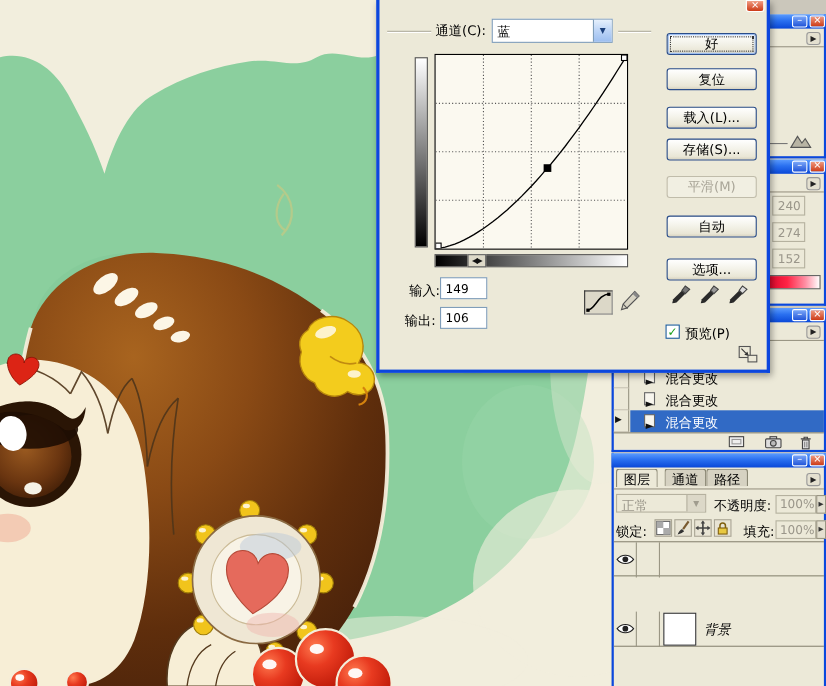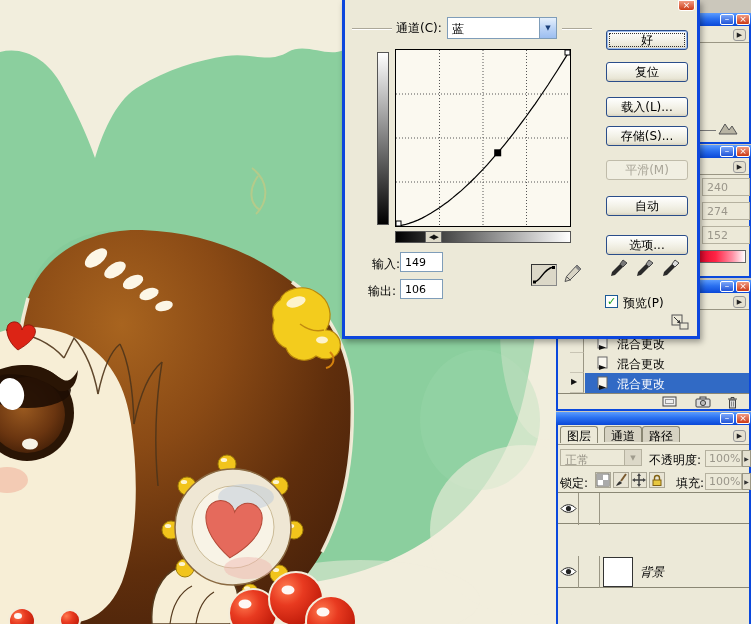--- a/index.html
+++ b/index.html
@@ -18,27 +18,27 @@
   .tb-close { right:1px; background:linear-gradient(#f09a80,#cc3a16); }
   .tabrow { position:absolute; left:0; right:0; top:13px; height:17px; border-bottom:1px solid #9a9684; }
   .flyout { position:absolute; right:3px; top:3px; width:13px; height:12px; background:#e4e0d0; border:1px solid #999;
             border-radius:3px; font-size:7px; line-height:11px; text-align:center; color:#222; }
 
   
   .nav-track { position:absolute; left:20px; top:117px; width:138px; height:1px; background:#777; }
   .nav-mountain { position:absolute; left:160px; top:108px; }
 
   
-  .c-field { position:absolute; left:144px; width:48px; height:18px; border:1px solid #b5b19f;
+  .c-field { position:absolute; left:144px; width:30px; height:18px; border:1px solid #b5b19f;
              color:#9a968a; font-size:11px; padding:2px 4px; background:#ece9d8; }
   .ramp { position:absolute; left:3px; right:3px; top:105px; height:13px; border:1px solid #666;
           background:linear-gradient(to right,#000 0%,#30000a 35%,#8a0018 60%,#d80428 74%,#ff2445 84%,#ff8fa4 93%,#fff 100%); }
 
   
-  .h-item { position:absolute; left:12px; right:0; height:20px; }
+  .h-item { position:absolute; left:0; right:0; height:20px; }
   .h-check { position:absolute; left:0; top:0; width:14px; height:20px; border-right:1px solid #9a9684; border-bottom:1px solid #c8c4b4; }
   .h-body { position:absolute; left:15px; right:0; top:0; bottom:0; }
   .h-item.sel .h-body { background:#316ac5; color:#fff; }
   .h-ptr { position:absolute; left:1px; top:4px; font-size:8px; color:#111; display:none; }
   .h-item.sel .h-ptr { display:block; }
   .h-icon { position:absolute; left:11px; top:3px; }
   .h-label { position:absolute; left:32px; top:3px; }
   .h-bottom { position:absolute; left:0; right:0; top:113px; height:16px; border-top:1px solid #8a8674; }
   .h-tool { position:absolute; top:2px; }
 

